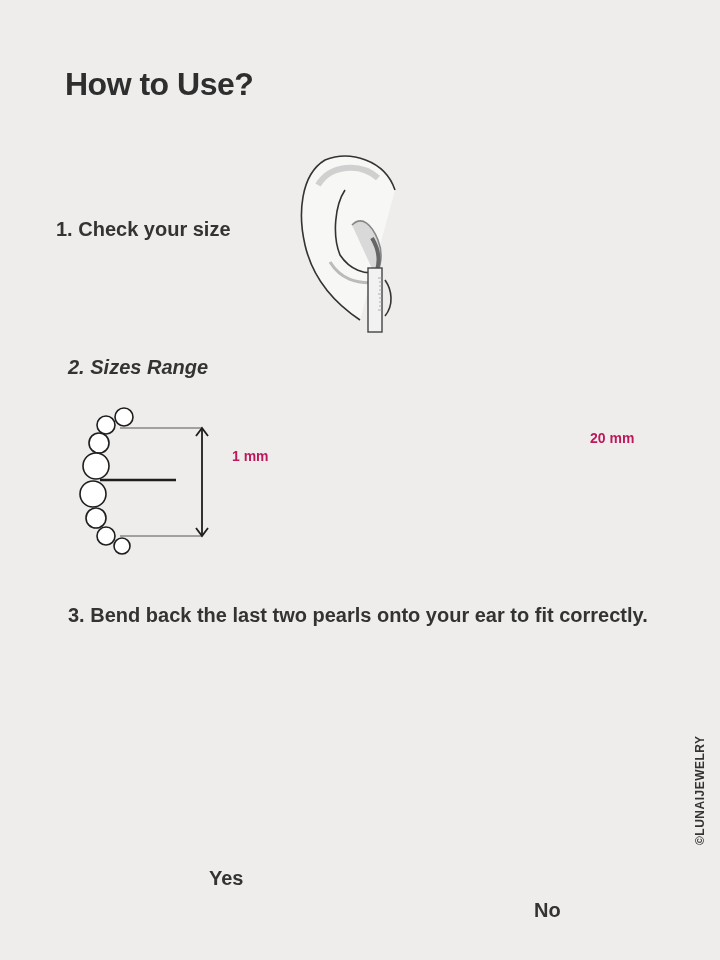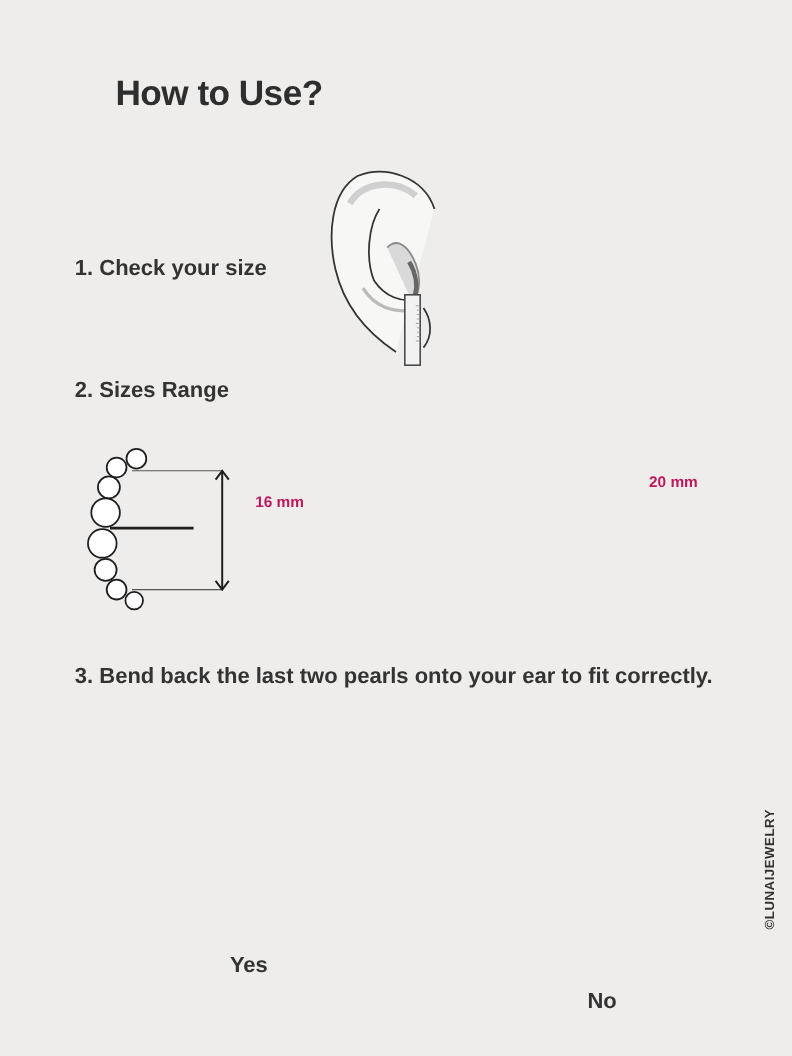--- a/index.html
+++ b/index.html
@@ -2,24 +2,24 @@
 <html><head>
 <meta charset="utf-8">
 <style>
   html, body { margin:0; padding:0; }
   body {
     width:720px; height:960px; overflow:hidden; position:relative;
     background:#eeedeb;
     font-family:"Liberation Sans", sans-serif;
     color:#2f2f2f;
   }
-  .title { position:absolute; left:65px; top:66px; font-size:32px; font-weight:bold; letter-spacing:-0.5px; color:#2e2e2e;margin-left:40px; }
+  .title { position:absolute; left:65px; top:66px; font-size:32px; font-weight:bold; letter-spacing:-0.5px; color:#2e2e2e; }
   .step { position:absolute; font-size:20px; font-weight:bold; color:#333; }
-  .step-1 { left:68px; top:218px;margin-top:15px; }
-  .step-2 { left:68px; top:344px; }
+  .step-1 { left:56px; top:218px; }
+  .step-2 { left:68px; top:356px;font-style:italic; }
   .step-3 { left:68px; top:604px;text-align:center; }
   .size-label { position:absolute; font-size:14px; font-weight:bold; color:#be185d; }
   .size-16 { left:232px; top:448px; }
   .size-20 { left:590px; top:430px; }
   .verdict { position:absolute; font-size:20px; font-weight:bold; color:#333; }
   .verdict-yes { left:209px; top:867px; }
   .verdict-no { left:534px; top:899px; }
   .watermark {
     position:absolute; left:693px; top:845px;
     transform-origin:0 0; transform:rotate(-90deg);
@@ -154,21 +154,21 @@
     <circle cx="426" cy="755" r="4" fill="#fff">
     <circle cx="432" cy="748" r="4" fill="#fff">
     <circle cx="437" cy="743" r="4" fill="#fff">
     <circle cx="418" cy="787" r="4" fill="#fff">
     <circle cx="419" cy="797" r="4" fill="#fff">
     <circle cx="422" cy="806" r="4" fill="#fff">
     <rect x="426" y="776" width="26" height="3" fill="#fff" stroke="#888" stroke-width="0.8" transform="rotate(8 439 777)">
   </rect></circle></circle></circle></circle></circle></circle></circle></path></path></path></path></path></path></path></path></path></path></path></path></path></path></path></path></path></path></path></g>
 
 
-<div class="size-label size-16">16 mm</div>
+<div class="size-label size-16">1 mm</div>
 <div class="size-label size-20">20 mm</div>
 
 <div class="verdict verdict-yes">Yes</div>
 <div class="verdict verdict-no">No</div>
 
 <div class="watermark">©LUNAIJEWELRY</div>
 
 
 
 

